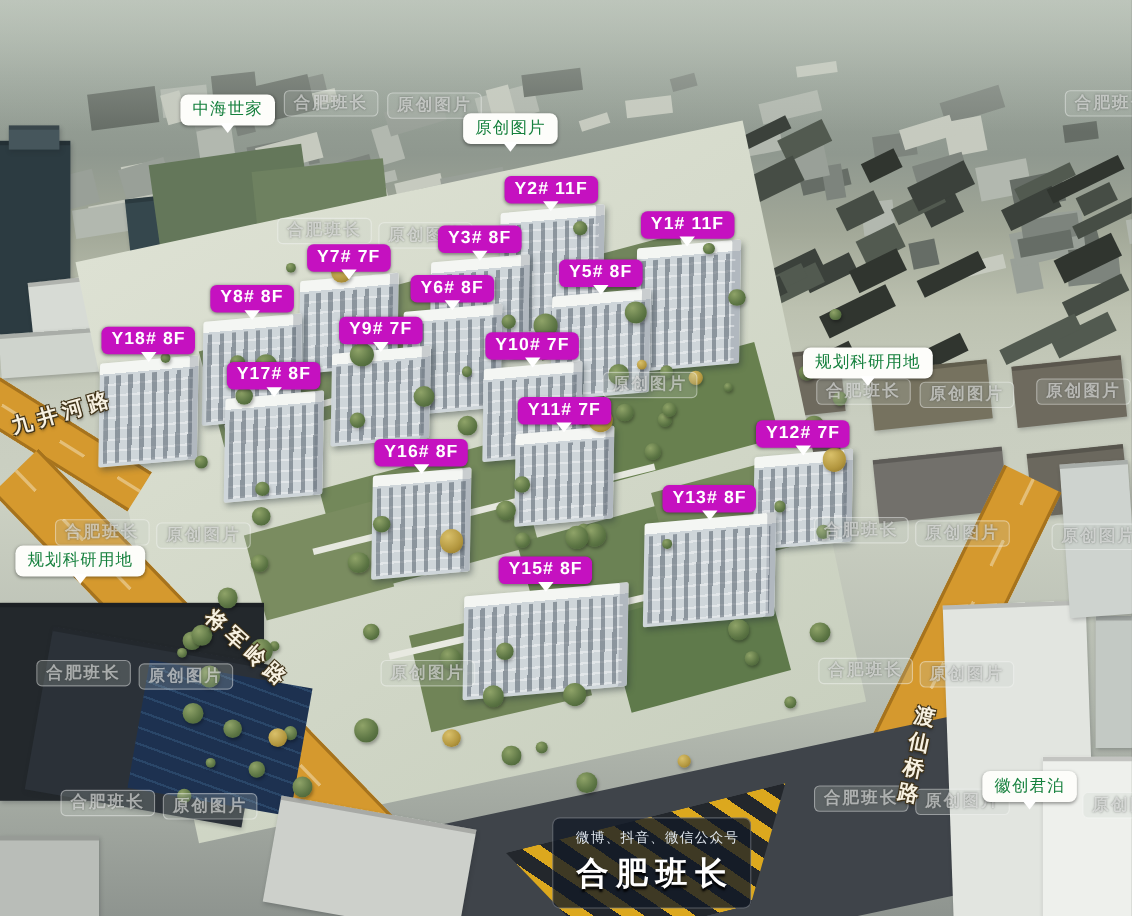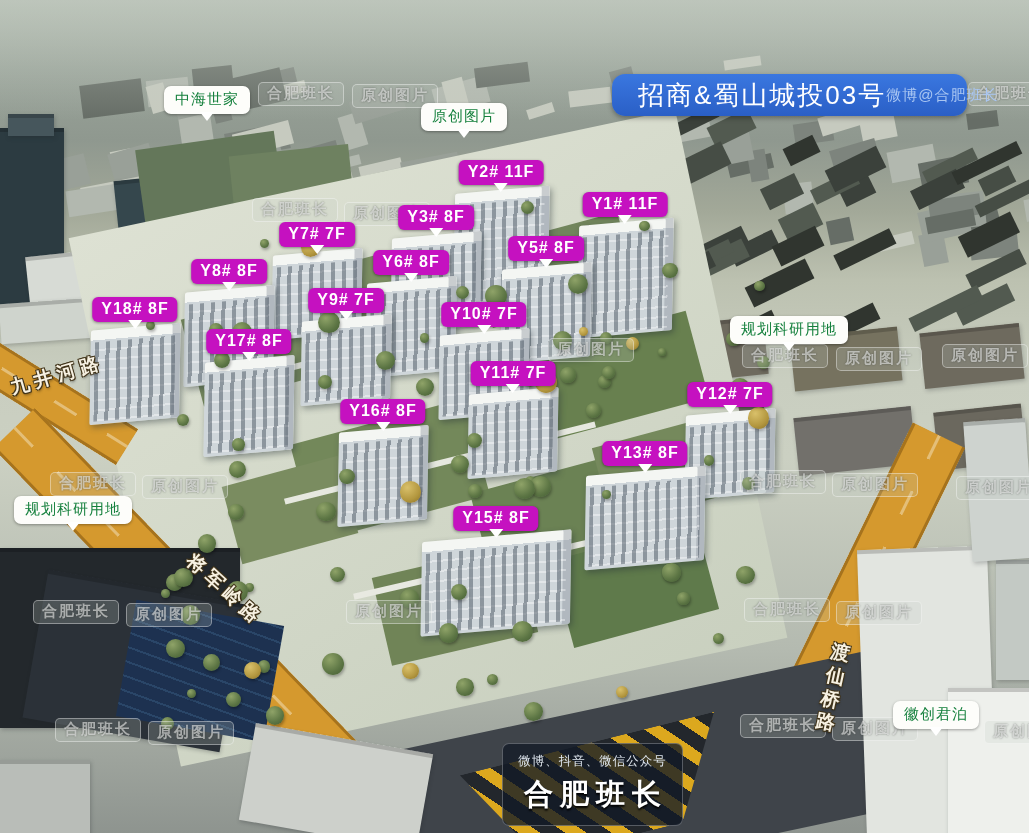--- a/index.html
+++ b/index.html
@@ -52,21 +52,21 @@
   
   #banner{position:absolute;left:612px;top:74px;width:355px;height:42px;z-index:50;
         border-radius:13px;display:flex;align-items:center;justify-content:space-between;
         padding:0 16px 0 26px;box-sizing:border-box;
         box-shadow:0 2px 5px rgba(0,0,0,.35);}
   #banner .title{color:#fff;font-size:26px;font-weight:500;letter-spacing:2px;white-space:nowrap;}
   #banner .handle{color:#a9c6f2;font-size:15px;letter-spacing:1px;white-space:nowrap;}
   #social{position:absolute;left:502px;top:743px;width:181px;z-index:50;box-sizing:border-box;
         background:rgba(18,26,38,.78);border:1px solid rgba(255,255,255,.28);border-radius:7px;
         text-align:center;padding:9px 10px 10px;}
-  #social .line1{color:#dfe6ee;font-size:12.5px;letter-spacing:1px;white-space:nowrap;}
+  #social .line1{color:#dfe6ee;font-size:12.5px;letter-spacing:1px;white-space:nowrap;text-align:right;}
   #social .line2{color:#fff;font-size:29px;font-weight:bold;letter-spacing:7px;margin-top:5px;
         text-indent:7px;text-shadow:0 2px 2px #000;}
 </style>
 </head>
 <body>
 
 <div id="stage">
   <div id="scene">
       <div style="position: absolute; left: 252.486px; top: 72.3031px; width: 43.7095px; height: 14.7864px; transform: rotate(-13.4921deg); background: rgb(125, 132, 125);"></div>
       <div style="position: absolute; left: 12.2037px; top: 138.747px; width: 21.6861px; height: 31.7192px; transform: rotate(-6.06439deg); background: rgb(153, 160, 152);"></div>
@@ -379,22 +379,18 @@
       <div class="road-label" style="left: 57px; top: 362px; transform: translateX(-50%) rotate(-16deg);">九井河路</div>
       <div class="road-label" style="left: 225px; top: 577px; transform: translateX(-50%) rotate(42deg);">将军岭路</div>
       <div class="road-label vert" style="left: 833px; top: 640px; transform: translateX(-50%) rotate(12deg);">
         <span>渡</span>
         <span>仙</span>
         <span>桥</span>
         <span>路</span>
       </div>
     </div>
 
-  <div id="banner" style="background: linear-gradient(rgb(58, 119, 224), rgb(42, 95, 198));">
-    <span class="title">招商&amp;蜀山城投03号</span>
-    <span class="handle">微博@合肥班长</span>
-  </div>
 
   <div id="social">
     <div class="line1">微博、抖音、微信公众号</div>
     <div class="line2">合肥班长</div>
   </div>
 </div>
 
 </body></html>

